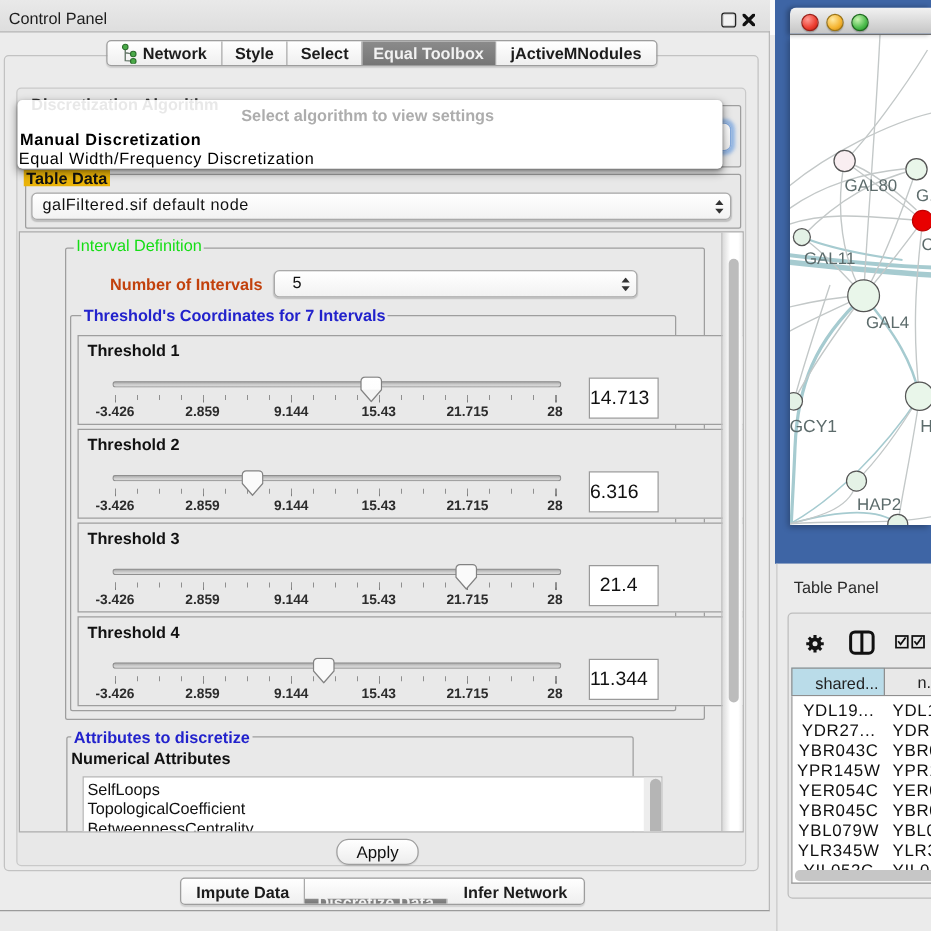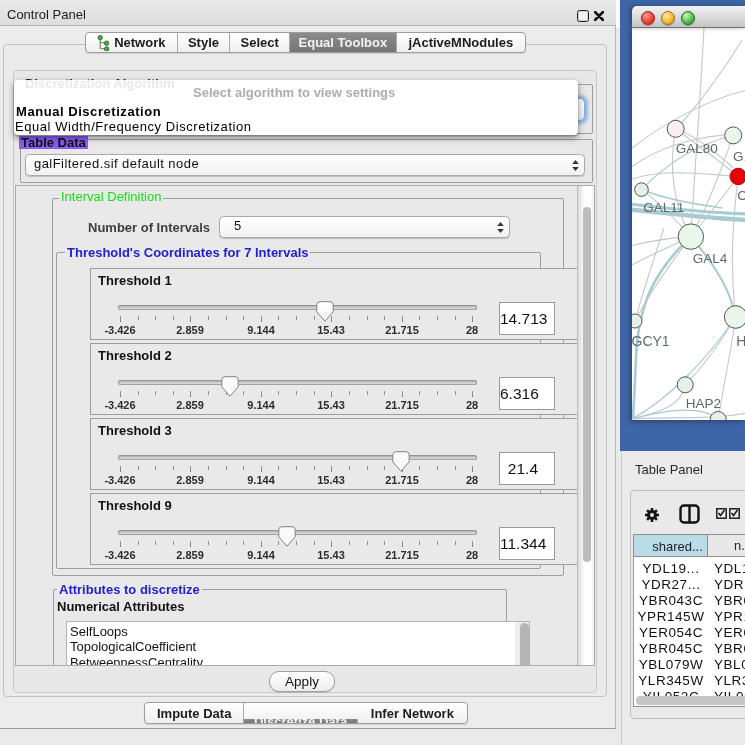--- a/index.html
+++ b/index.html
@@ -24,21 +24,21 @@
 .gtitle{position:absolute;font-size:13px;background:#e8e8e8;padding:0 2px;line-height:13px;}
 
 .combo{background:linear-gradient(#ffffff,#f2f2f2);border:1px solid #a9a9a9;border-radius:4.5px;box-sizing:border-box;box-shadow:0 1px 1px rgba(0,0,0,0.18);font-size:13px;color:#111;}
 .combo .txt{position:absolute;left:8px;top:0.5px;letter-spacing:0.45px;}
 .steppers{position:absolute;right:5px;top:50%;margin-top:-5.5px;width:7px;height:11px;}
 
 #scrollpane{left:15px;top:185px;width:580px;height:481px;border:1px solid #ababab;background:#e9e9e9;box-sizing:border-box;overflow:hidden;}
 #vtrack{left:561px;top:0;width:18px;height:479px;background:linear-gradient(to right,#dadada,#ffffff 35%,#ffffff 70%,#e2e2e2);border-left:1px solid #bdbdbd;}
 #vthumb{left:567px;top:21px;width:8px;height:355px;background:#bcbcbc;border-radius:4px;}
 
-.tbox{position:absolute;left:46px;width:554px;height:72px;border:1px solid #9e9e9e;background:#e9e9e9;box-sizing:border-box;margin-left:28px;}
+.tbox{position:absolute;left:46px;width:554px;height:72px;border:1px solid #9e9e9e;background:#e9e9e9;box-sizing:border-box;}
 .tbox .lbl{position:absolute;left:7px;top:3.5px;font-size:13px;font-weight:bold;color:#111;}
 .track{position:absolute;left:27px;top:36px;width:359px;height:5px;border-radius:2.5px;background:linear-gradient(#9e9e9e,#cfcfcf 55%,#e3e3e3);box-shadow:inset 0 0 0 0.8px #8f8f8f;}
 .ticks-major{position:absolute;left:29px;top:47px;width:354px;height:6px;background:repeating-linear-gradient(to right,#7f7f7f 0,#7f7f7f 1px,transparent 1px,transparent 70.44px);}
 .ticks-minor{position:absolute;left:29px;top:47px;width:354px;height:3.5px;background:repeating-linear-gradient(to right,#8f8f8f 0,#8f8f8f 1px,transparent 1px,transparent 17.61px);}
 .slabels{position:absolute;left:0;top:55px;width:472px;height:11px;font-size:11px;font-weight:bold;color:#2c2c2c;}
 .slabels span{position:absolute;transform:translateX(-50%);}
 .vbox{position:absolute;left:408px;top:33px;width:56px;height:33px;background:#fff;border:1px solid #9a9a9a;box-sizing:border-box;font-size:15.5px;color:#111;text-align:right;line-height:31px;padding-right:16px;}
 .thumb{position:absolute;top:32px;width:18px;height:21px;}
 
 #popup{left:14px;top:80px;width:564px;height:55px;background:#fff;border-radius:4px;box-shadow:0 3px 7px rgba(0,0,0,0.42),0 1px 2px rgba(0,0,0,0.25);z-index:50;}
@@ -89,42 +89,42 @@
     <div class="s" style="width:60px;">Select</div>
     <div class="s sel" style="width:107px;">Equal Toolbox</div>
     <div class="s" style="width:129px;">jActiveMNodules</div>
   </div>
 
   <div class="abs group" style="left:20px;top:84px;width:573px;height:50px;background:#e8e8e8;"></div>
   <div class="abs" style="left:25px;top:75.5px;font-size:13px;font-weight:bold;color:#111;">Discretization Algorithm</div>
   <div class="abs" style="left:28px;top:98px;width:557px;height:23px;background:linear-gradient(#fff,#eee);border:1.5px solid #84a9dc;border-radius:5.5px;box-shadow:0 0 3px 2.5px rgba(110,160,225,0.7);box-sizing:border-box;"></div>
 
   <div class="abs group" style="left:20px;top:139px;width:573px;height:44px;"></div>
-  <div class="gtitle abs" style="left:19px;top:135.5px;font-weight:bold;color:#111;background:#8b5cf6;">Table Data</div>
+  <div class="gtitle abs" style="left:19px;top:135.5px;font-weight:bold;color:#111;background:#eab308;">Table Data</div>
   <div class="abs combo" style="left:25px;top:154px;width:560px;height:22px;">
     <span class="txt">galFiltered.sif default node</span>
     <svg class="steppers" viewBox="0 0 7 11">
           <path d="M3.5 0 L6.8 4 H0.2 Z" fill="#333"></path>
           <path d="M3.5 11 L6.8 7 H0.2 Z" fill="#333"></path>
         </svg>
   </div>
 
   <div id="popup" class="abs">
     <div class="abs" style="left:11px;top:-4.5px;font-size:13px;font-weight:bold;color:rgba(150,150,150,0.22);">Discretization Algorithm</div>
     <div class="abs" style="left:179px;top:5px;font-size:13px;font-weight:bold;color:#adadad;">Select algorithm to view settings</div>
     <div class="abs" style="left:2px;top:24px;font-size:13px;font-weight:bold;letter-spacing:0.55px;color:#000;">Manual Discretization</div>
     <div class="abs" style="left:1px;top:39px;font-size:13px;letter-spacing:0.55px;color:#000;">Equal Width/Frequency Discretization</div>
   </div>
 
   <div id="scrollpane" class="abs">
 
     <div class="abs group" style="left:36px;top:12px;width:512px;height:378px;"></div>
     <div class="gtitle abs" style="left:43px;top:3.5px;color:#15dd15;background:#e9e9e9;">Interval Definition</div>
 
-    <div class="abs" style="left:72px;top:34px;font-size:13px;font-weight:bold;color:#404040;">Number of Intervals</div>
+    <div class="abs" style="left:72px;top:34px;font-size:13px;font-weight:bold;color:#c2410c;">Number of Intervals</div>
     <div class="abs combo" style="left:203px;top:30px;width:291px;height:22px;">
       <span class="txt" style="left:14px;">5</span>
       <svg class="steppers" viewBox="0 0 7 11">
             <path d="M3.5 0 L6.8 4 H0.2 Z" fill="#333"></path>
             <path d="M3.5 11 L6.8 7 H0.2 Z" fill="#333"></path>
           </svg>
     </div>
 
     <div class="abs group" style="left:40px;top:66px;width:485px;height:317px;"></div>
     <div class="gtitle abs" style="left:49px;top:60px;font-weight:bold;color:#2222cc;background:#e9e9e9;">Threshold's Coordinates for 7 Intervals</div>
@@ -185,21 +185,21 @@
             <span style="left:240px;">15.43</span>
             <span style="left:311px;">21.715</span>
             <span style="left:381px;">28</span>
           </div>
       <svg class="thumb" style="left:301px;" viewBox="0 0 18 21">
             <path d="M4 0.7 H14 A3.2 3.2 0 0 1 17.2 3.9 V10.8 L9 20.2 L0.8 10.8 V3.9 A3.2 3.2 0 0 1 4 0.7 Z" fill="#fafafa" stroke="#828282" stroke-width="1"></path>
           </svg>
       <div class="vbox">21.4</div>
     </div>
     <div class="tbox" style="top:307px;">
-      <div class="lbl">Threshold 9</div>
+      <div class="lbl">Threshold 4</div>
       <div class="track"></div>
       <div class="ticks-major"></div>
           <div class="ticks-minor"></div>
       <div class="slabels">
             <span style="left:29px;">-3.426</span>
             <span style="left:99px;">2.859</span>
             <span style="left:170px;">9.144</span>
             <span style="left:240px;">15.43</span>
             <span style="left:311px;">21.715</span>
             <span style="left:381px;">28</span>

